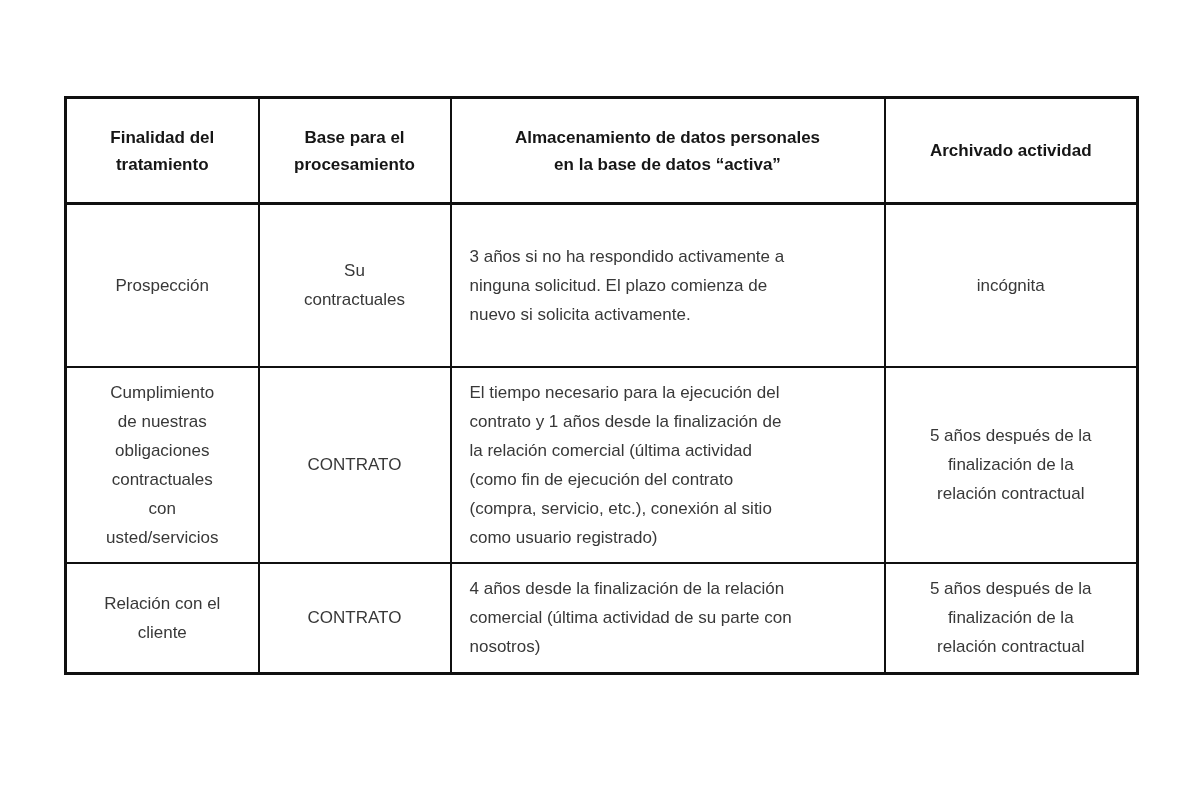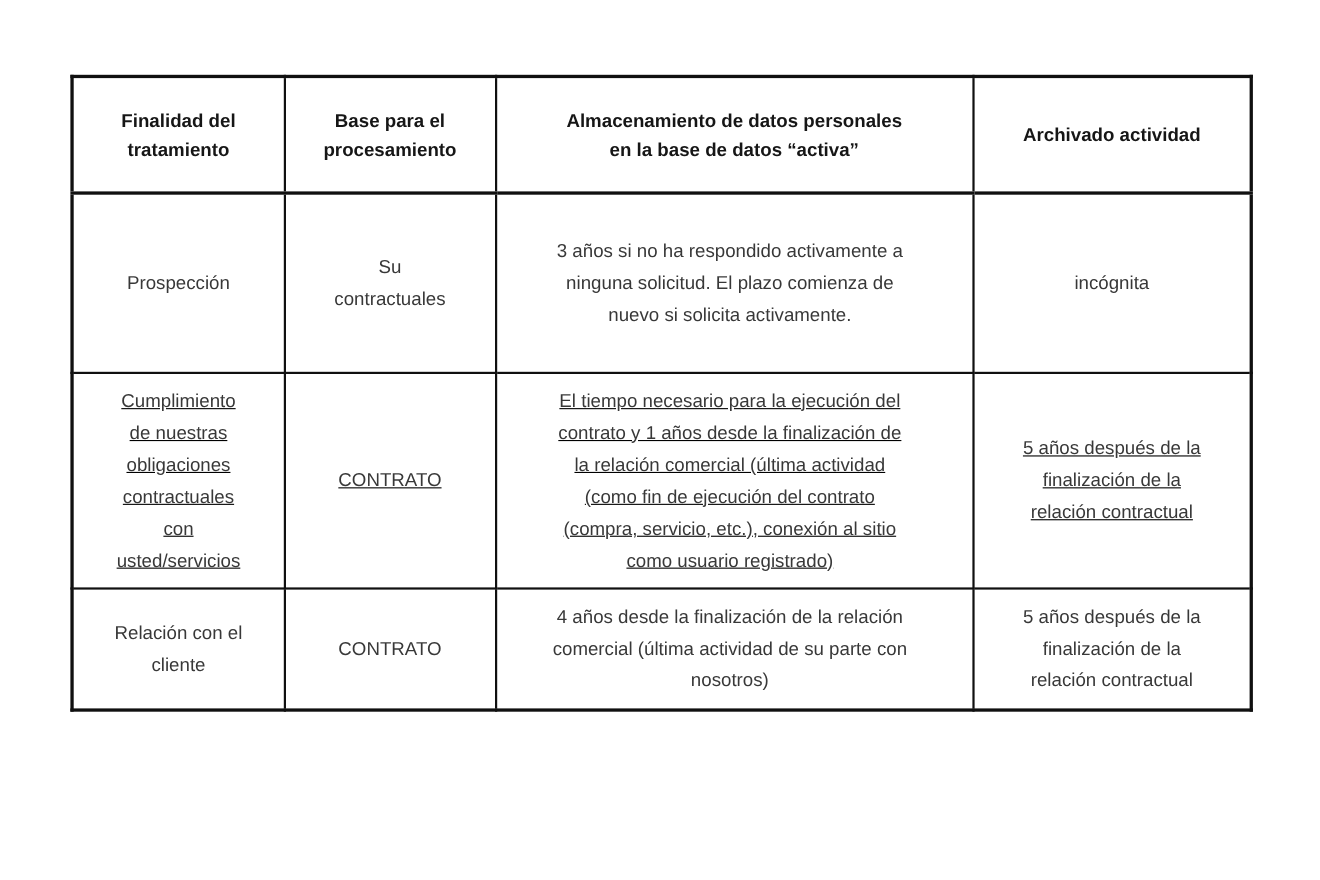--- a/index.html
+++ b/index.html
@@ -7,21 +7,21 @@
   body {
     width: 1200px;
     height: 800px;
     background: #ffffff;
     font-family: "Liberation Sans", sans-serif;
     position: relative;
   }
   .table-wrap {
     position: absolute;
     left: 64px;
-    top: 68px;
+    top: 96px;
   }
   table.retention {
     border-collapse: collapse;
     table-layout: fixed;
     width: 1072px;
     border: 3px solid #101010;
     background: #ffffff;
   }
   th, td {
     border: 2px solid #101010;
@@ -37,24 +37,24 @@
     text-align: center;
     line-height: 27px;
     padding: 0 8px;
   }
   td {
     font-size: 17px;
     color: #383838;
     line-height: 29px;
   }
   td.center { text-align: center; padding: 0 12px; }
-  td.left   { text-align: center;   padding: 0 26px 0 18px; }
+  td.left   { text-align: left;   padding: 0 26px 0 18px; }
   tr.row-header { height: 106px; }
   tr.row-1 { height: 163px; }
-  tr.row-2 { height: 196px; text-decoration: underline; }
+  tr.row-2 { height: 196px; }
   tr.row-3 { height: 111px; }
 </style>
 </head>
 <body>
 
 <div class="table-wrap">
   <table class="retention">
     <colgroup>
       <col style="width:193px">
       <col style="width:192px">

